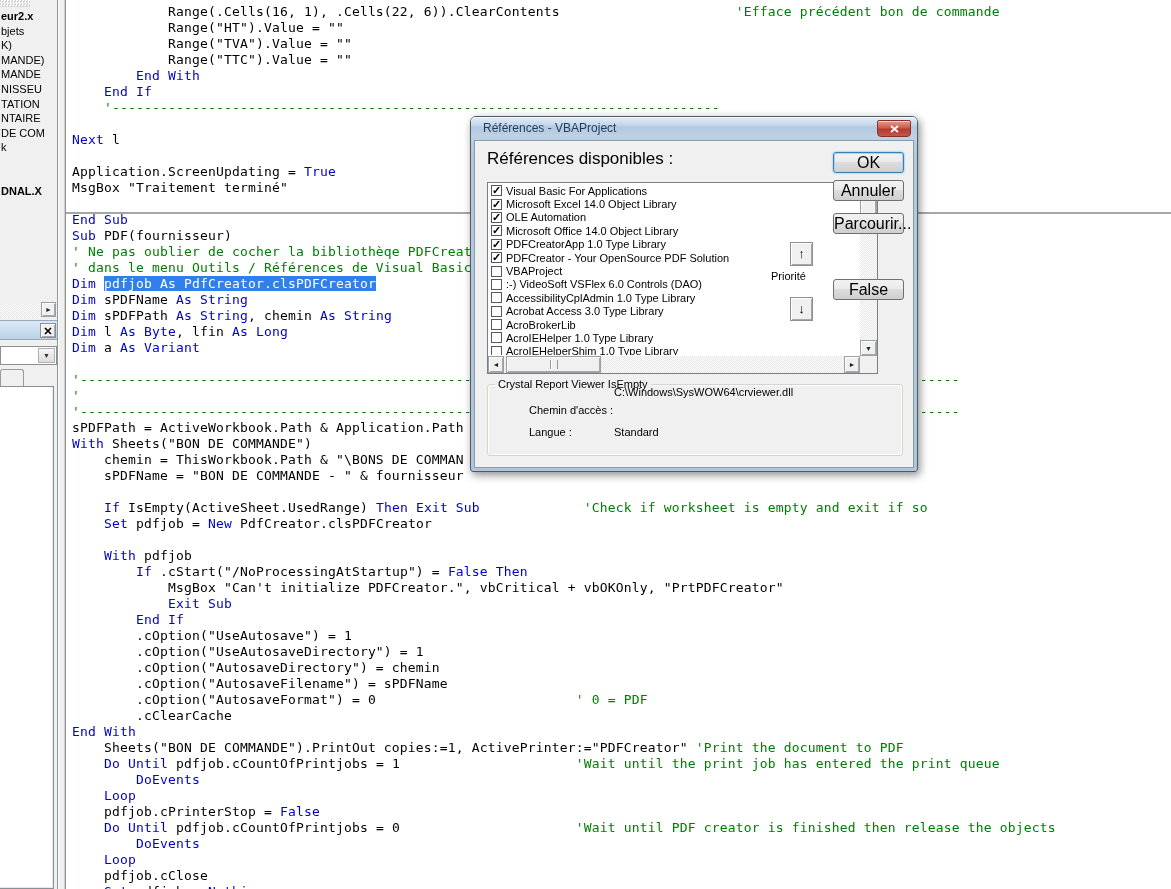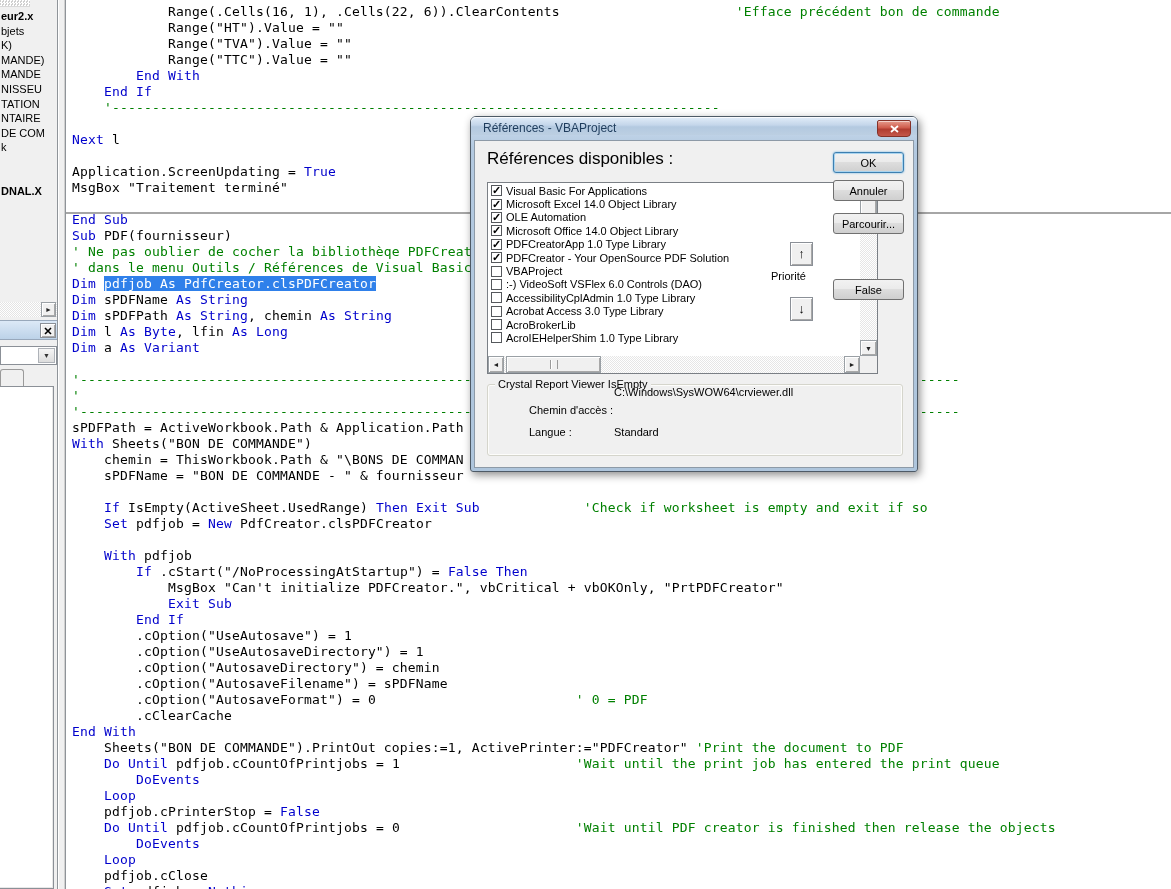--- a/index.html
+++ b/index.html
@@ -86,21 +86,21 @@
         background-image:conic-gradient(#fff 25%, #e6e6e6 0 50%, #fff 0 75%, #e6e6e6 0); background-size:2px 2px; }
   .hs-left { left:0; top:0; width:16px; height:17px; font-size:7px; }
   .hs-thumb{ position:absolute; left:18px; top:0; width:95px; height:17px; background:#F0F0F0;
              border:1px solid #9aa0a5; box-shadow:inset 1px 1px 0 #fff, inset -1px -1px 0 #a8a8a8;
              display:flex; align-items:center; justify-content:center; }
   .hs-grip { width:8px; height:9px; border-left:1px solid #9a9a9a; border-right:1px solid #9a9a9a; box-shadow:inset 1px 0 0 #fff; }
   .hs-right{ right:0; top:0; width:16px; height:17px; font-size:7px; }
   .sb-corner { position:absolute; right:0; bottom:0; width:17px; height:17px; background:#F0F0F0; }
 
   .win-btn { position:absolute; width:71px; height:21px; border-radius:3px; border:1px solid #707070;
-        background:linear-gradient(#f2f2f2,#ebebeb 45%,#dddddd 50%,#cfcfcf); font-size:11px; color:#000;
+        background:linear-gradient(#f2f2f2,#ebebeb 45%,#dddddd 50%,#cfcfcf); font-size:16px; color:#000;
         font-family:"Liberation Sans", sans-serif; }
   .win-btn.default { border-color:#3c7fb1; box-shadow:0 0 0 1px #a9d4ef inset, 0 0 2px #59a8de; }
   .btn-ok        { left:358px; top:11px; }
   .btn-annuler   { left:358px; top:39px; }
   .btn-parcourir { left:358px; top:72px; }
   .btn-aide      { left:358px; top:138px; }
 
   .prio-btn { position:absolute; width:23px; height:24px; background:#F0F0F0; border:1px solid #8b9097;
         box-shadow:inset 1px 1px 0 #fff, inset -1px -1px 0 #a8a8a8;
         font-size:13px; font-weight:bold; color:#000; line-height:1; text-align:center; padding-top:4px; }
@@ -220,20 +220,24 @@
             <div class="ref">
               <span class="cb"></span>
               <span class="ref-label">Acrobat Access 3.0 Type Library</span>
             </div>
             <div class="ref">
               <span class="cb"></span>
               <span class="ref-label">AcroBrokerLib</span>
             </div>
             <div class="ref">
               <span class="cb"></span>
+              <span class="ref-label">AcroIEHelper 1.0 Type Library</span>
+            </div>
+            <div class="ref">
+              <span class="cb"></span>
               <span class="ref-label">AcroIEHelperShim 1.0 Type Library</span>
             </div>
           </div>
         <div class="vscroll">
           <div class="sb-btn vs-up">▲</div>
           <div class="vs-thumb"></div>
           <div class="sb-btn vs-dn" style="position:absolute;">▼</div>
         </div>
         <div class="hscroll">
           <div class="sb-btn hs-left">◄</div>

